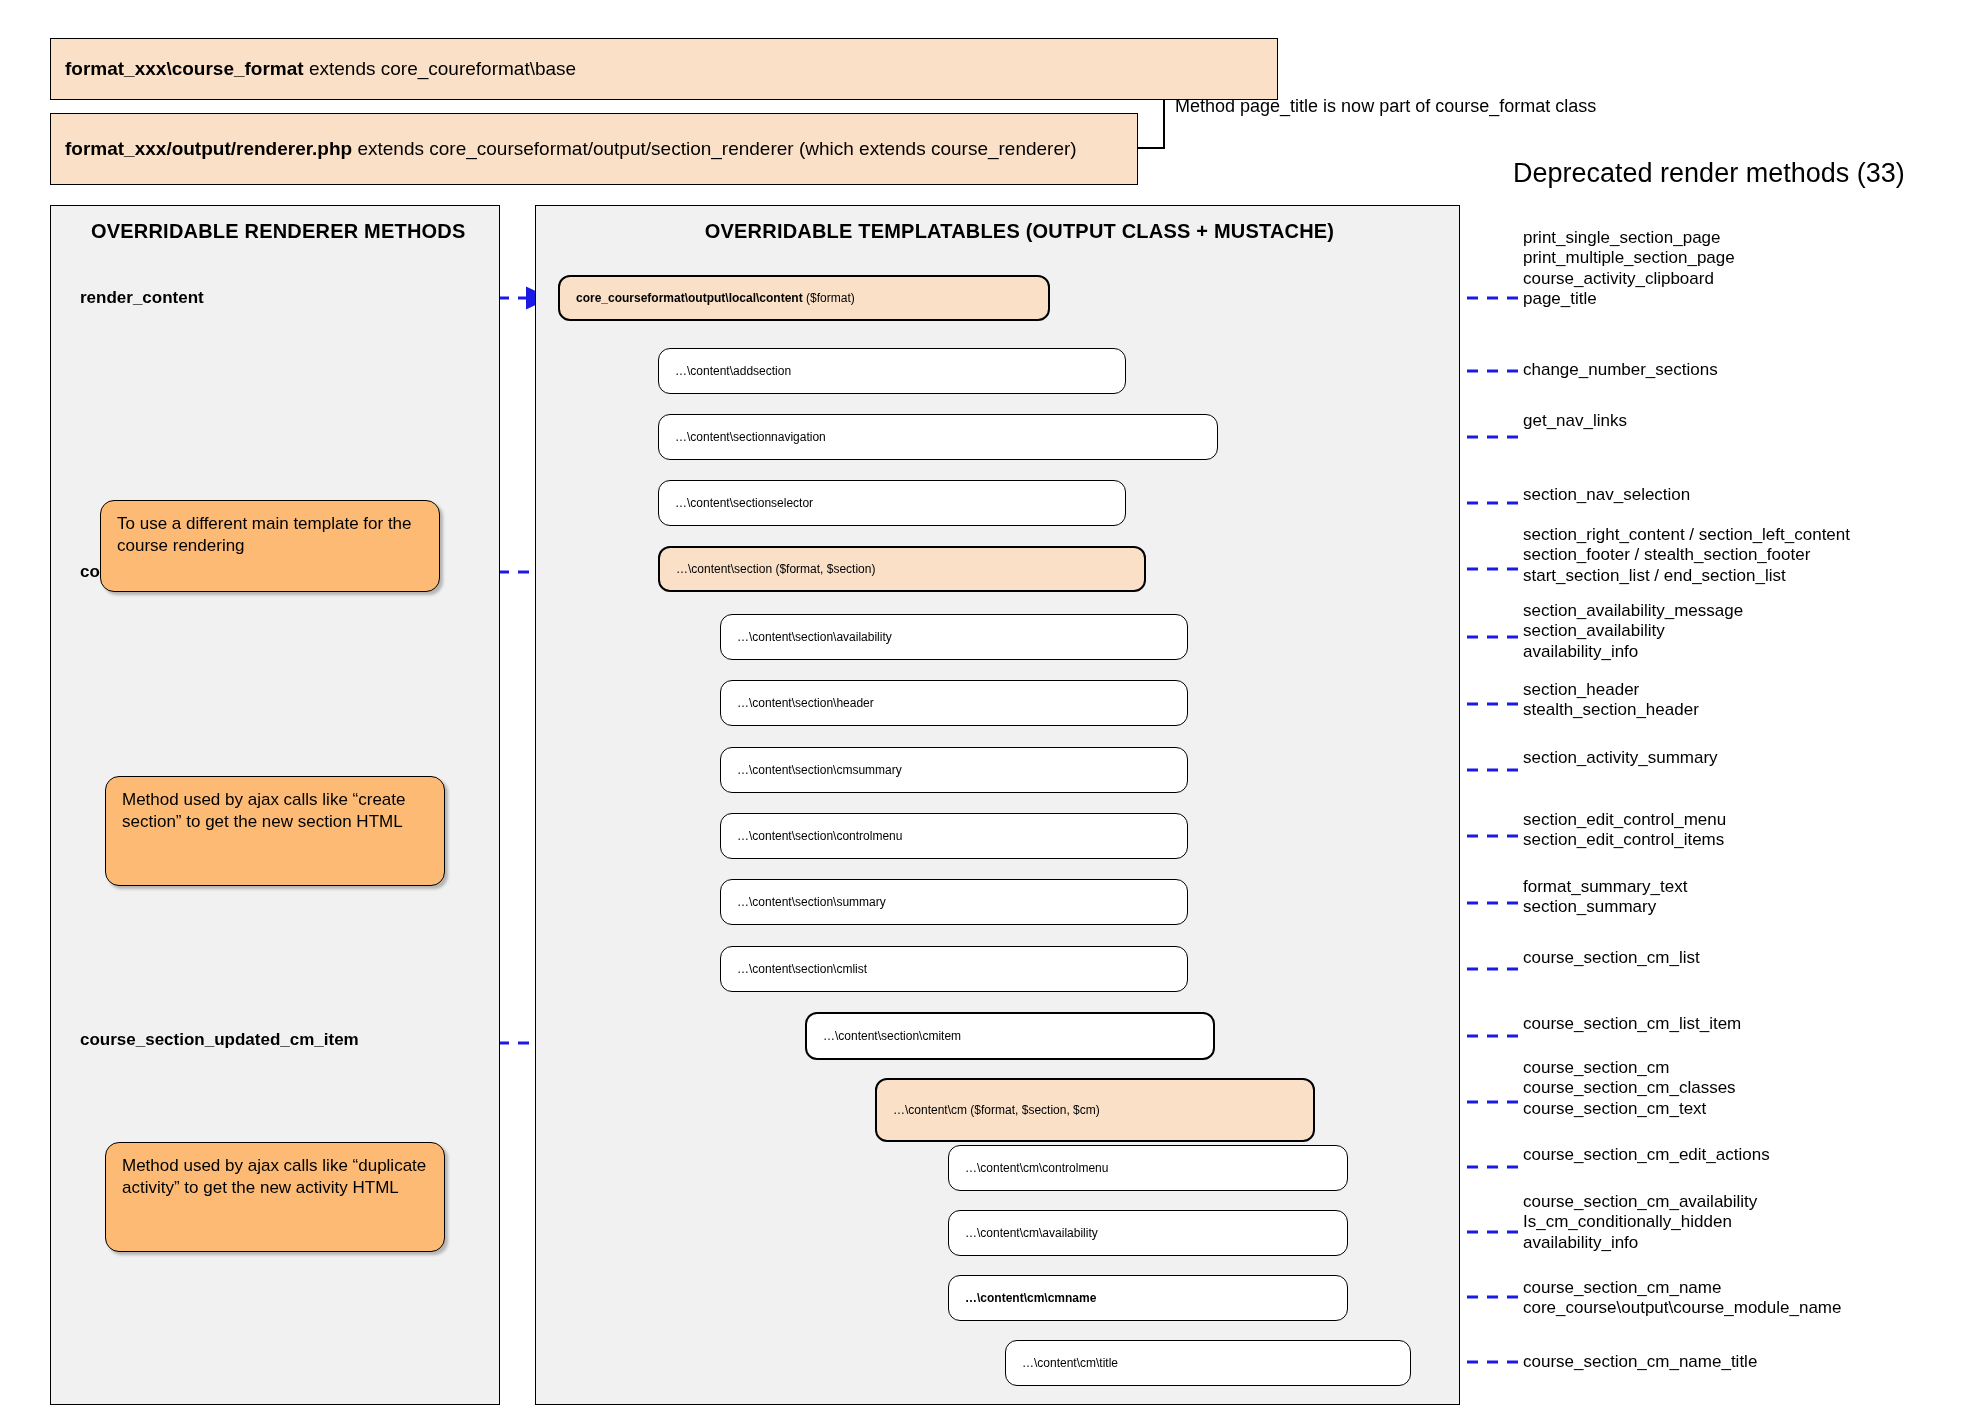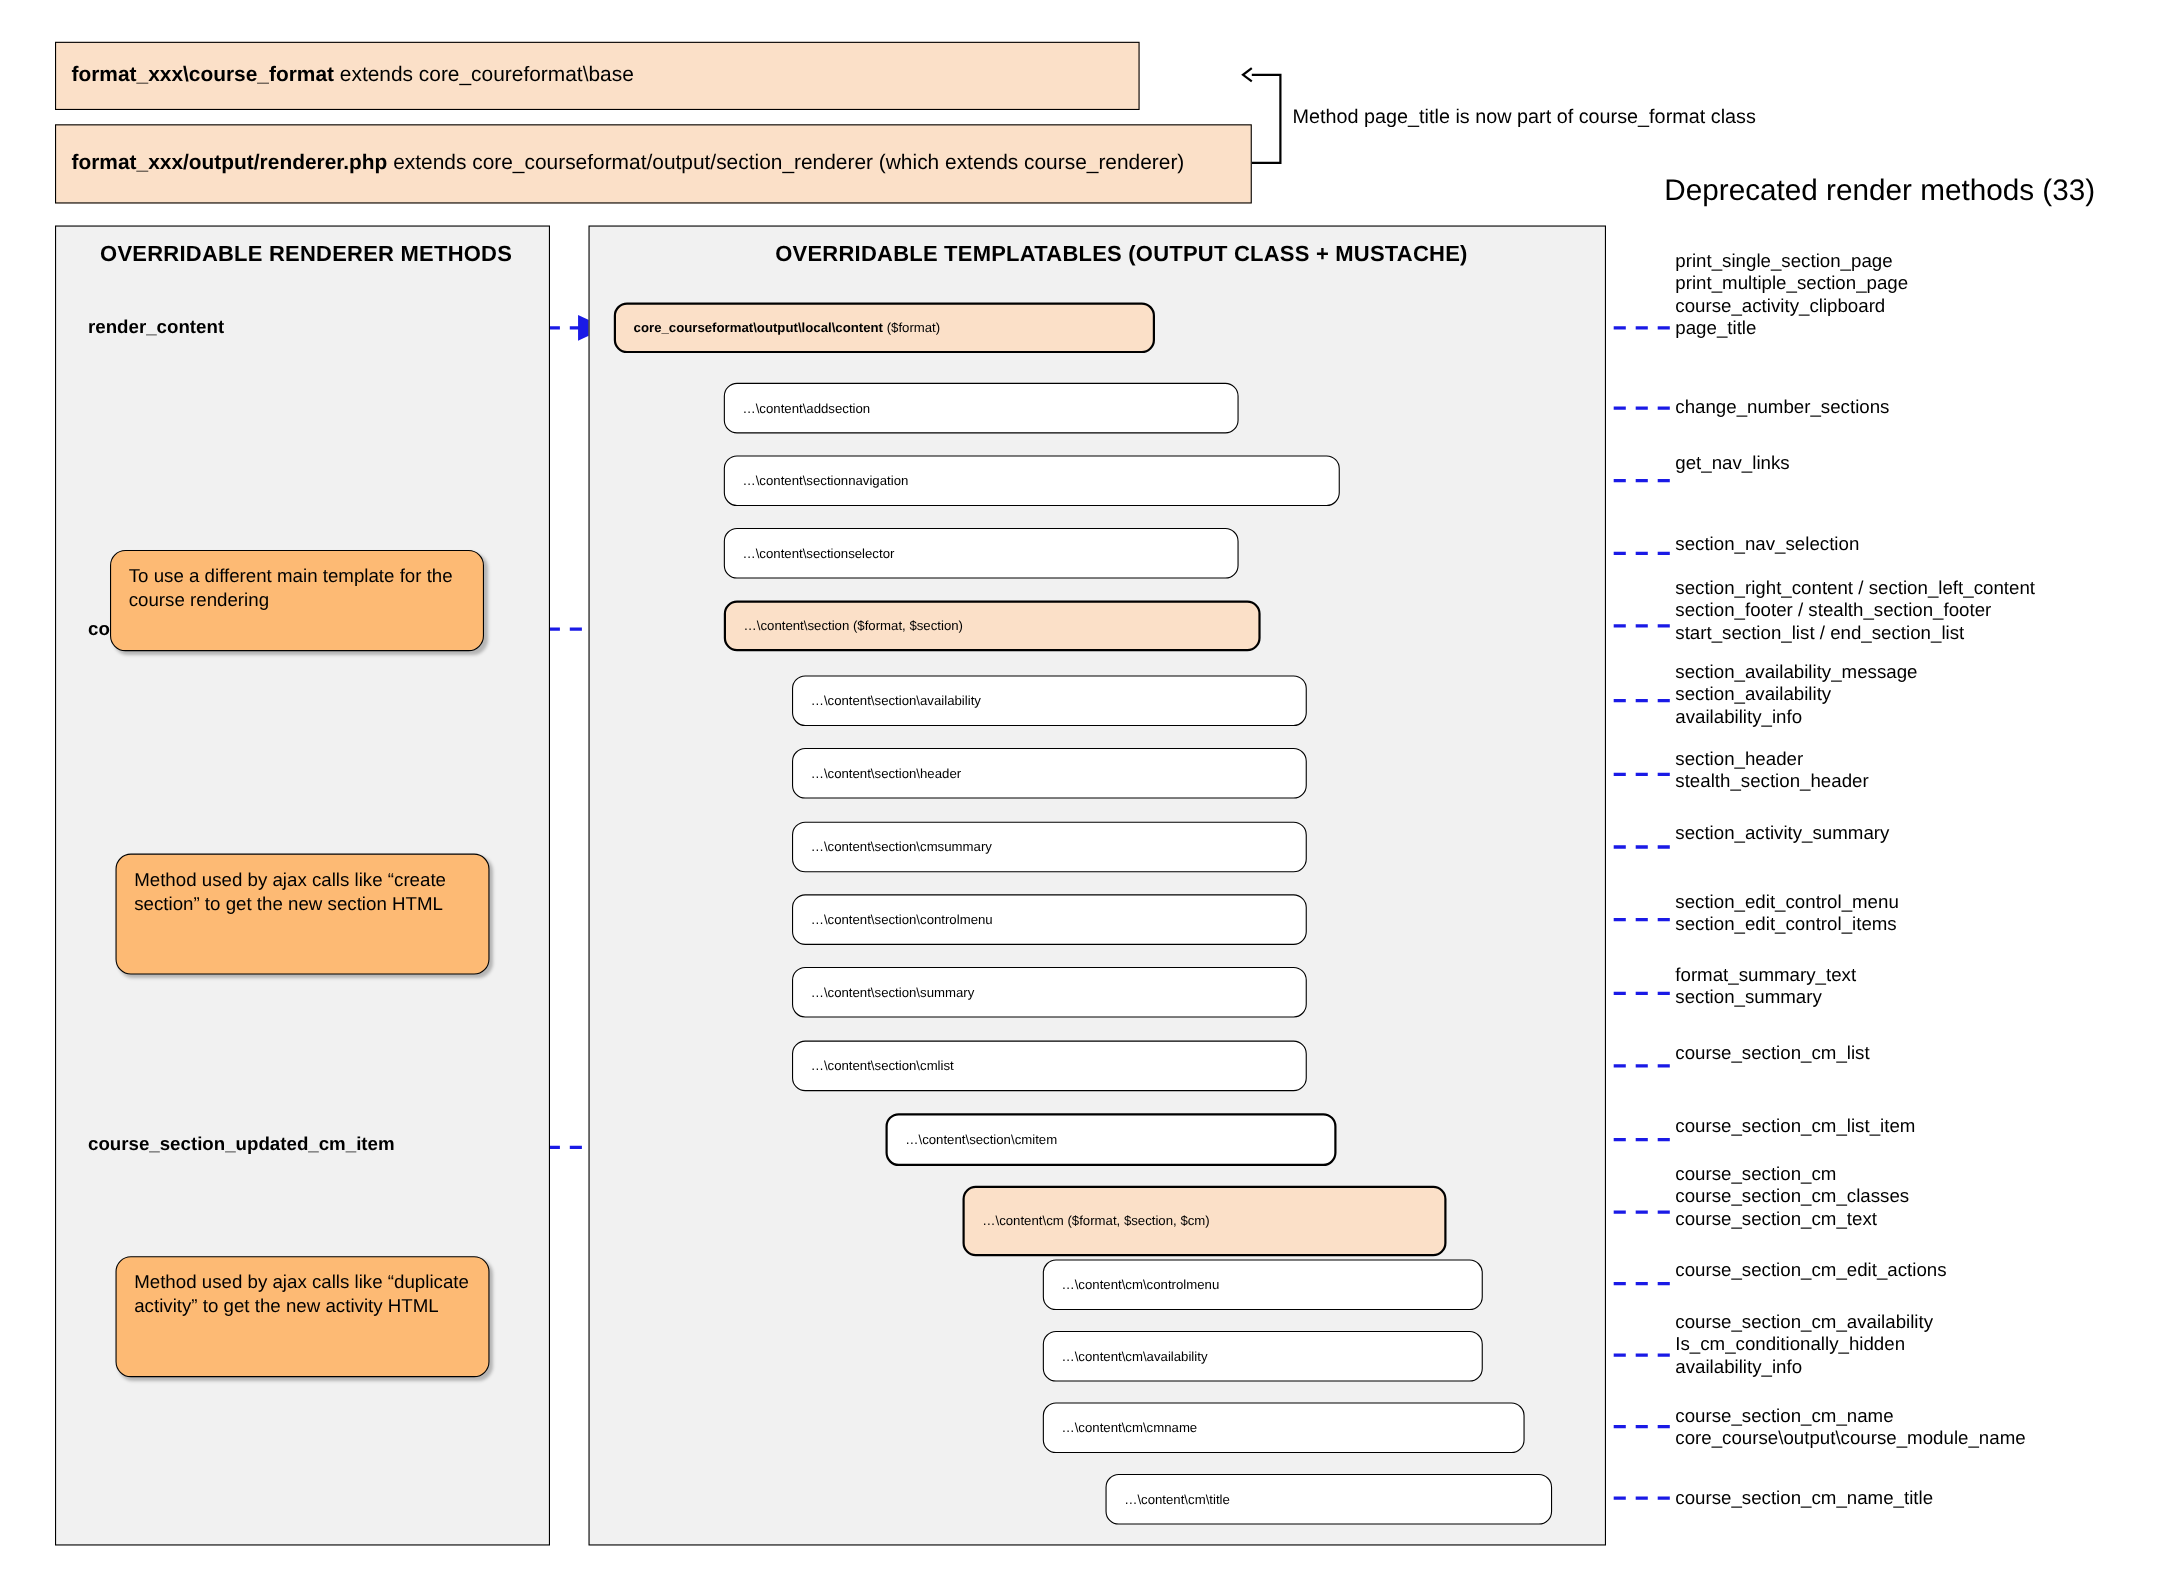--- a/index.html
+++ b/index.html
@@ -94,21 +94,21 @@
   <line x1="1518" y1="1167" x2="1368" y2="1167" stroke="#1a1ae6" stroke-width="3" stroke-dasharray="11 9" marker-end="url(#ar-l)"></line>
   <line x1="1518" y1="1232" x2="1368" y2="1232" stroke="#1a1ae6" stroke-width="3" stroke-dasharray="11 9" marker-end="url(#ar-l)"></line>
   <line x1="1518" y1="1297" x2="1368" y2="1297" stroke="#1a1ae6" stroke-width="3" stroke-dasharray="11 9" marker-end="url(#ar-l)"></line>
   <line x1="1518" y1="1362" x2="1425" y2="1362" stroke="#1a1ae6" stroke-width="3" stroke-dasharray="11 9" marker-end="url(#ar-l)"></line>
 
   <path d="M143,406 L158,492 L280,476 L310,503 L185,516 z" fill="#ffffff" stroke="#000" stroke-width="1.6"></path>
   <path d="M143,682 L158,768 L280,752 L310,779 L185,792 z" fill="#ffffff" stroke="#000" stroke-width="1.6"></path>
   <path d="M143,1048 L158,1134 L280,1118 L310,1145 L185,1158 z" fill="#ffffff" stroke="#000" stroke-width="1.6"></path>
 </svg>
 
-<div class="abs hdr-box" style="left:50px;top:38px;width:986px;height:62px;">
+<div class="abs hdr-box" style="left:50px;top:38px;width:1228px;height:62px;">
   <span>
     <b>format_xxx\course_format</b><span> extends core_coureformat\base</span>
   </span>
 </div>
 
 <div class="abs hdr-box" style="left:50px;top:113px;width:1088px;height:72px;">
   <span>
     <b>format_xxx/output/renderer.php</b><span> extends core_courseformat/output/section_renderer (which extends course_renderer)</span>
   </span>
 </div>
@@ -177,21 +177,21 @@
 <div class="abs tbox peach" style="left:875px;top:1078px;width:440px;height:64px;">
   <span>…\content\cm ($format, $section, $cm)</span>
 </div>
 
 <div class="abs tbox" style="left:948px;top:1145px;width:400px;height:46px;">
   <span>…\content\cm\controlmenu</span>
 </div>
 <div class="abs tbox" style="left:948px;top:1210px;width:400px;height:46px;">
   <span>…\content\cm\availability</span>
 </div>
-<div class="abs tbox" style="left:948px;top:1275px;width:438px;height:46px;">
+<div class="abs tbox" style="left:948px;top:1275px;width:400px;height:46px;font-weight:bold;">
   <span>…\content\cm\cmname</span>
 </div>
 <div class="abs tbox" style="left:1005px;top:1340px;width:406px;height:46px;">
   <span>…\content\cm\title</span>
 </div>
 
 <div class="abs dep-group" style="left:1523px;top:228px;">
   <div>print_single_section_page</div>
   <div>print_multiple_section_page</div>
   <div>course_activity_clipboard</div>

